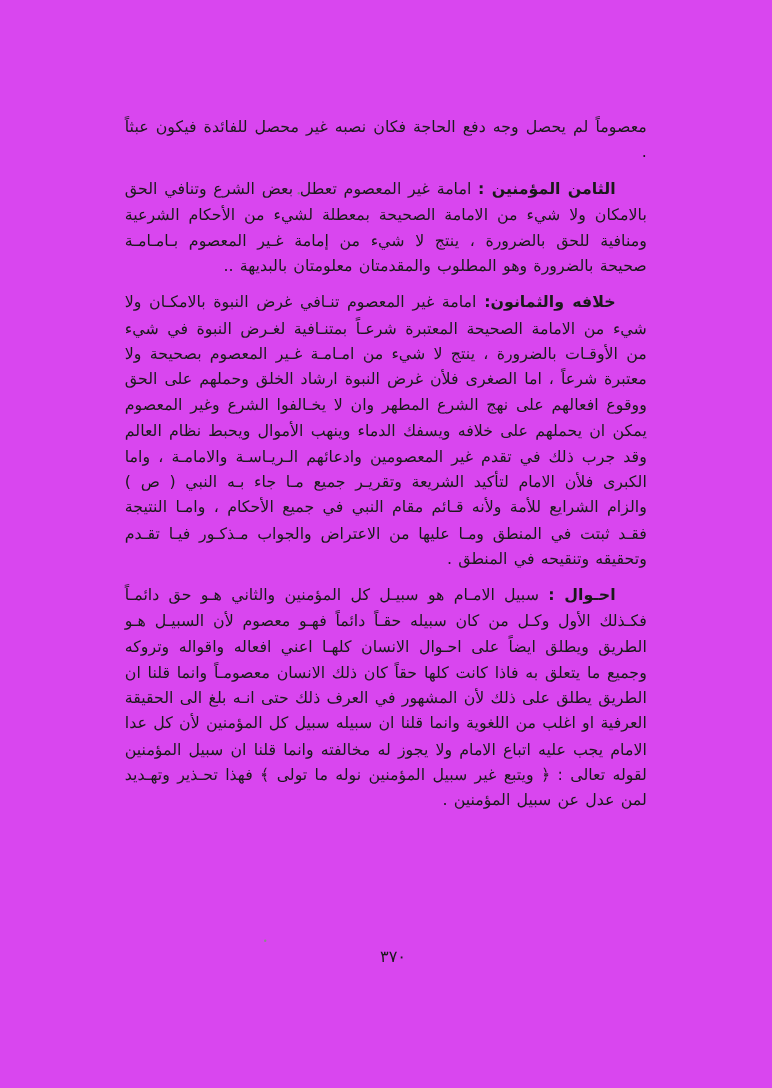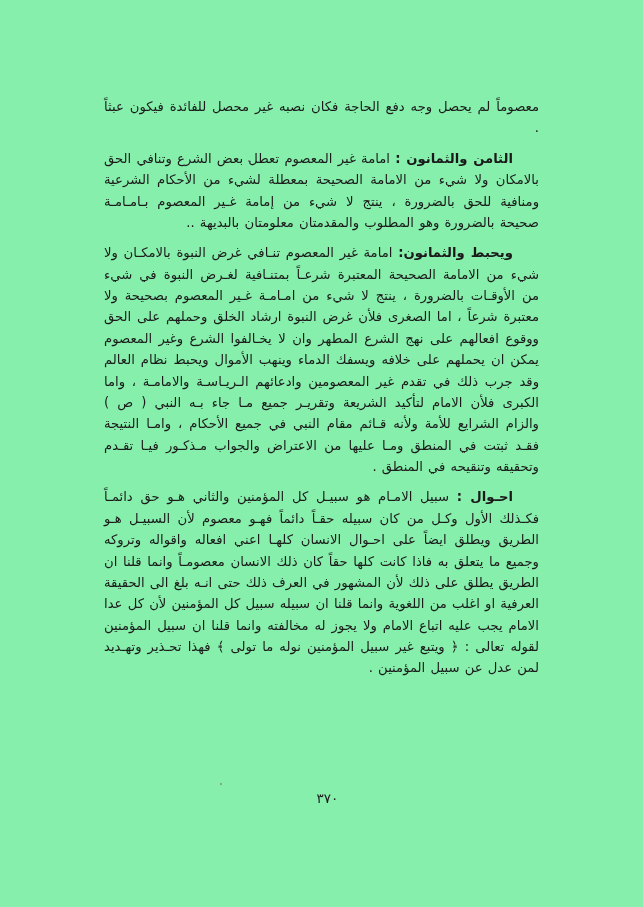--- a/index.html
+++ b/index.html
@@ -11,21 +11,21 @@
     width: 643px;
     height: 907px;
     font-family: "DejaVu Sans", sans-serif;
     color: #1a1a1a;
     position: relative;
     overflow: hidden;
   }
   .page {
     position: absolute;
     inset: 0;
-    background: #86efac;
+    background: #d946ef;
   }
   .content {
     position: absolute;
     top: 96px;
     left: 104px;
     right: 104px;
     direction: rtl;
     text-align: justify;
     text-justify: inter-word;
   }
@@ -83,26 +83,26 @@
 <div class="page">
 
   <div class="dot-left"></div>
   <div class="dot-right"></div>
 
   <div class="content">
 
     <p class="first blk">معصوماً لم يحصل وجه دفع الحاجة فكان نصبه غير محصل للفائدة فيكون عبثاً .</p>
 
     <p class="indent blk">
-      <span class="lead">الثامن والثمانون :</span>
+      <span class="lead">الثامن المؤمنين :</span>
       <span>امامة غير المعصوم تعطل بعض الشرع وتنافي الحق بالامكان ولا شيء من الامامة الصحيحة بمعطلة لشيء من الأحكام الشرعية ومنافية للحق بالضرورة ، ينتج لا شيء من إمامة غـير المعصوم بـامـامـة صحيحة بالضرورة وهو المطلوب والمقدمتان معلومتان بالبديهة ..</span>
     </p>
 
     <p class="indent blk">
-      <span class="lead">ويحبط والثمانون:</span>
+      <span class="lead">خلافه والثمانون:</span>
       <span>امامة غير المعصوم تنـافي غرض النبوة بالامكـان ولا شيء من الامامة الصحيحة المعتبرة شرعـاً بمتنـافية لغـرض النبوة في شيء من الأوقـات بالضرورة ، ينتج لا شيء من امـامـة غـير المعصوم بصحيحة ولا معتبرة شرعاً ، اما الصغرى فلأن غرض النبوة ارشاد الخلق وحملهم على الحق ووقوع افعالهم على نهج الشرع المطهر وان لا يخـالفوا الشرع وغير المعصوم يمكن ان يحملهم على خلافه ويسفك الدماء وينهب الأموال ويحبط نظام العالم وقد جرب ذلك في تقدم غير المعصومين وادعائهم الـريـاسـة والامامـة ، واما الكبرى فلأن الامام لتأكيد الشريعة وتقريـر جميع مـا جاء بـه النبي ( ص ) والزام الشرايع للأمة ولأنه قـائم مقام النبي في جميع الأحكام ، وامـا النتيجة فقـد ثبتت في المنطق ومـا عليها من الاعتراض والجواب مـذكـور فيـا تقـدم وتحقيقه وتنقيحه في المنطق .</span>
     </p>
 
     <p class="indent blk">
       <span class="lead">احـوال :</span>
       <span>سبيل الامـام هو سبيـل كل المؤمنين والثاني هـو حق دائمـاً فكـذلك الأول وكـل من كان سبيله حقـاً دائماً فهـو معصوم لأن السبيـل هـو الطريق ويطلق ايضاً على احـوال الانسان كلهـا اعني افعاله واقواله وتروكه وجميع ما يتعلق به فاذا كانت كلها حقاً كان ذلك الانسان معصومـاً وانما قلنا ان الطريق يطلق على ذلك لأن المشهور في العرف ذلك حتى انـه بلغ الى الحقيقة العرفية او اغلب من اللغوية وانما قلنا ان سبيله سبيل كل المؤمنين لأن كل عدا الامام يجب عليه اتباع الامام ولا يجوز له مخالفته وانما قلنا ان سبيل المؤمنين لقوله تعالى : ﴿ ويتبع غير سبيل المؤمنين نوله ما تولى ﴾ فهذا تحـذير وتهـديد لمن عدل عن سبيل المؤمنين .</span>
     </p>
 
   </div>
 

